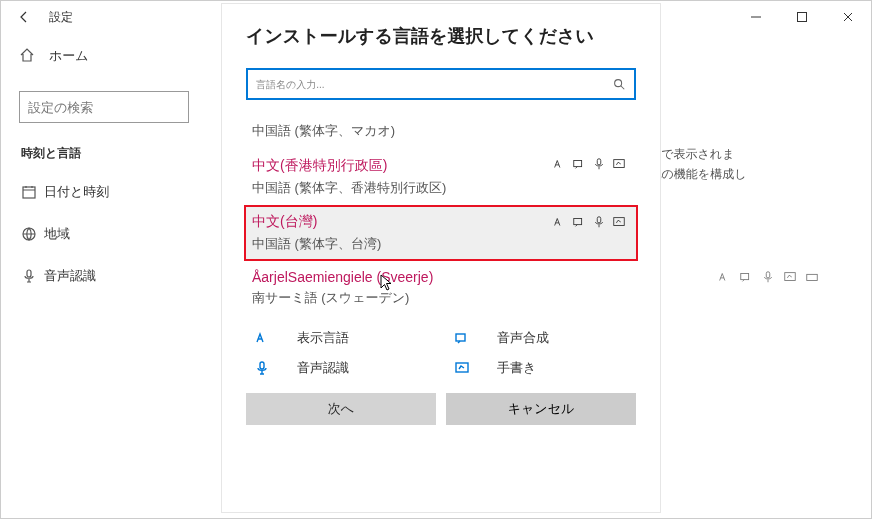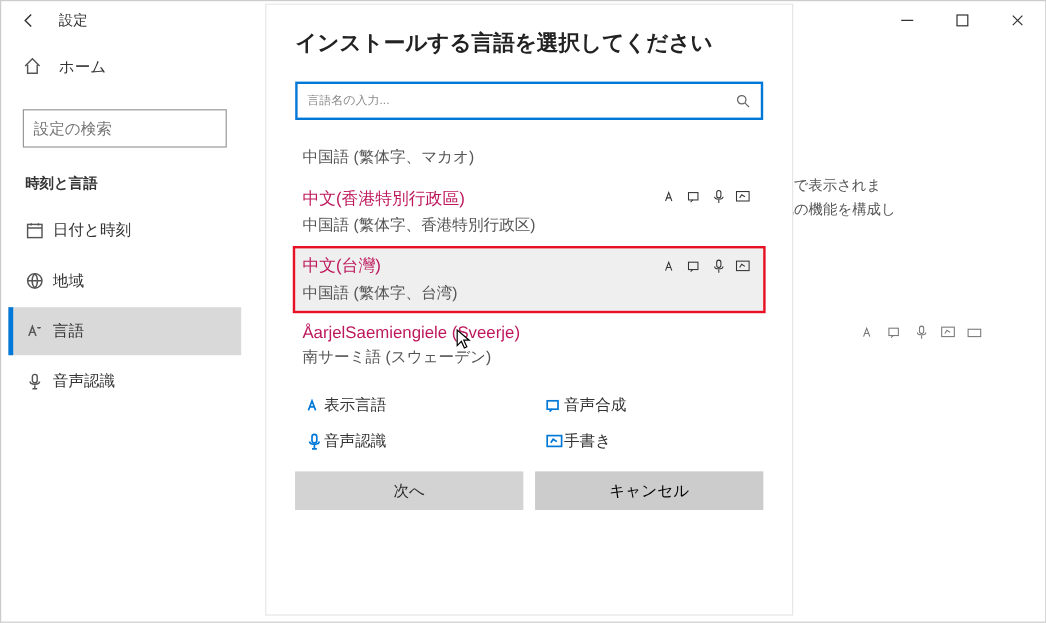--- a/index.html
+++ b/index.html
@@ -31,21 +31,21 @@
   
   .lang-list { }
   .lang-row { padding: 8px 6px; cursor: pointer; position: relative; }
   .lang-row.selected { background: #efefef; border: 2px solid #e81123; margin: 0 -2px; padding: 6px 6px; }
   .lang-row:not(.selected) + .lang-row:not(.selected) { border-top: 1px solid transparent; }
   .lang-native { font-size: 14px; color: #be185d; margin-bottom: 4px; }
   .lang-local  { font-size: 13px; color: #555; }
   .lang-feats { position: absolute; right: 10px; top: 8px; display: flex; gap: 6px; color: #333; }
   
   .legend { display: grid; grid-template-columns: 1fr 1fr; gap: 12px 18px; margin-top: 14px; margin-bottom: 16px; padding-left: 8px; }
-  .legend-item { display: flex; align-items: center; gap: 0; font-size: 13px; color: #333; }
+  .legend-item { display: flex; align-items: center; gap: 27px; font-size: 13px; color: #333; }
   .legend-item .ico { color: #0078d7; }
   
   .buttons { display: flex; gap: 10px; }
   .buttons button { flex: 1; height: 32px; border: 1px solid #ccc; background: #ccc; font-size: 13px; cursor: pointer; }
   .buttons button.primary { opacity: .85; }
   
   .cursor { position: absolute; left: 378px; top: 272px; pointer-events: none; }
   
   svg { display: block; }
   .ic { width: 16px; height: 16px; }
@@ -103,28 +103,20 @@
   </div>
   <div class="nav-item">
     <span class="ico">
         <svg class="ic" viewBox="0 0 16 16" fill="none" stroke="#555" stroke-width="1.2">
           <circle cx="8" cy="8" r="6"></circle>
           <path d="M2 8 H14 M8 2 C5 5 5 11 8 14 C11 11 11 5 8 2"></path>
         </svg>
       </span>
     <span>地域</span>
   </div>
-  <div class="nav-item active">
-    <span class="ico">
-        <svg class="ic" viewBox="0 0 16 16" fill="none" stroke="#555" stroke-width="1.2">
-          <path d="M3 12 L6 4 L9 12 M4 9 H8 M10 5 H13 M11.5 5 V6"></path>
-        </svg>
-      </span>
-    <span>言語</span>
-  </div>
   <div class="nav-item">
     <span class="ico">
         <svg class="ic" viewBox="0 0 16 16" fill="none" stroke="#555" stroke-width="1.2">
           <rect x="6" y="2" width="4" height="7" rx="2"></rect>
           <path d="M4 8 C4 11 12 11 12 8 M8 11 V14 M6 14 H10"></path>
         </svg>
       </span>
     <span>音声認識</span>
   </div>
 </div>

